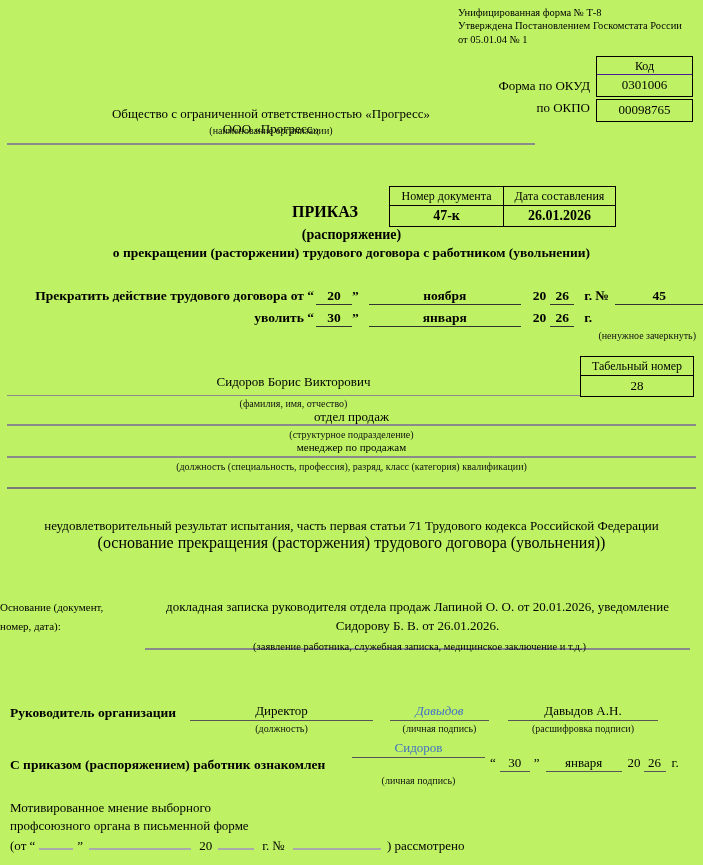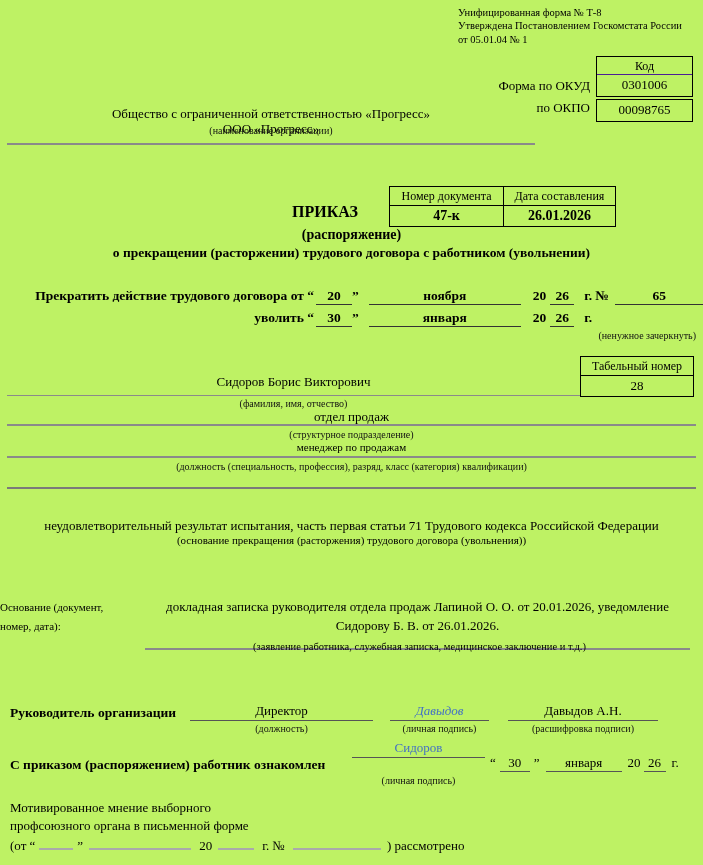--- a/index.html
+++ b/index.html
@@ -61,21 +61,21 @@
   .name-line { left:7px; top:374px; width:573px; text-align:center; font-size:13px; height:22px; border-bottom:1px solid #8a8a8a; }
   .name-caption { left:7px; top:398px; width:573px; text-align:center; }
   .dept-line { left:7px; top:409px; width:689px; text-align:center; font-size:13px; height:17px; border-bottom:2px solid #8a8a8a; }
   .dept-caption { left:7px; top:429px; width:689px; text-align:center; }
   .pos-line { left:7px; top:441px; width:689px; text-align:center; font-size:11px; height:17px; border-bottom:2px solid #8a8a8a; }
   .pos-caption { left:7px; top:461px; width:689px; text-align:center; }
   .full-rule { left:7px; top:487px; width:689px; border-top:2px solid #7a7a7a; height:0; }
 
   
   .grounds-text { left:0; top:518px; width:703px; text-align:center; font-size:13px; }
-  .grounds-caption { left:0; top:534px; width:703px; text-align:center; font-size:11px; }
+  .grounds-caption { left:0; top:534px; width:703px; text-align:center; font-size:16px; }
 
   
   .basis-label { left:0; top:598px; width:130px; font-size:11px; line-height:19px; }
   .basis-value { left:145px; top:597px; width:545px; text-align:center; font-size:13px; line-height:19px; border-bottom:2px solid #8a8a8a; padding-bottom:13px; }
   .basis-caption { left:147px; top:641px; width:545px; text-align:center; font-size:10.5px; }
 
   
   .sig-label { font-weight:bold; font-size:13.5px; }
   .head-label { left:10px; top:705px; }
   .seg { position:absolute; text-align:center; font-size:13px; height:18px; border-bottom:1px solid #555; }
@@ -147,21 +147,21 @@
   <div class="abs order-sub">(распоряжение)</div>
 
   <div class="abs term-row" style="top:288px">
     <span class="t-label">Прекратить действие трудового договора от “</span>
     <span class="fillc w-day">20</span>
     <span>”</span>
     <span class="fillc w-month">ноября</span>
     <span class="m12">20</span>
     <span class="fillc w-year">26</span>
     <span class="m10">г. №</span>
-    <span class="fillc w-num">65</span>
+    <span class="fillc w-num">45</span>
 
   </div>
 
   <div class="abs term-row" style="top:310px">
     <span class="t-label">уволить “</span>
     <span class="fillc w-day">30</span>
     <span>”</span>
     <span class="fillc w-month">января</span>
     <span class="m12">20</span>
     <span class="fillc w-year">26</span>

